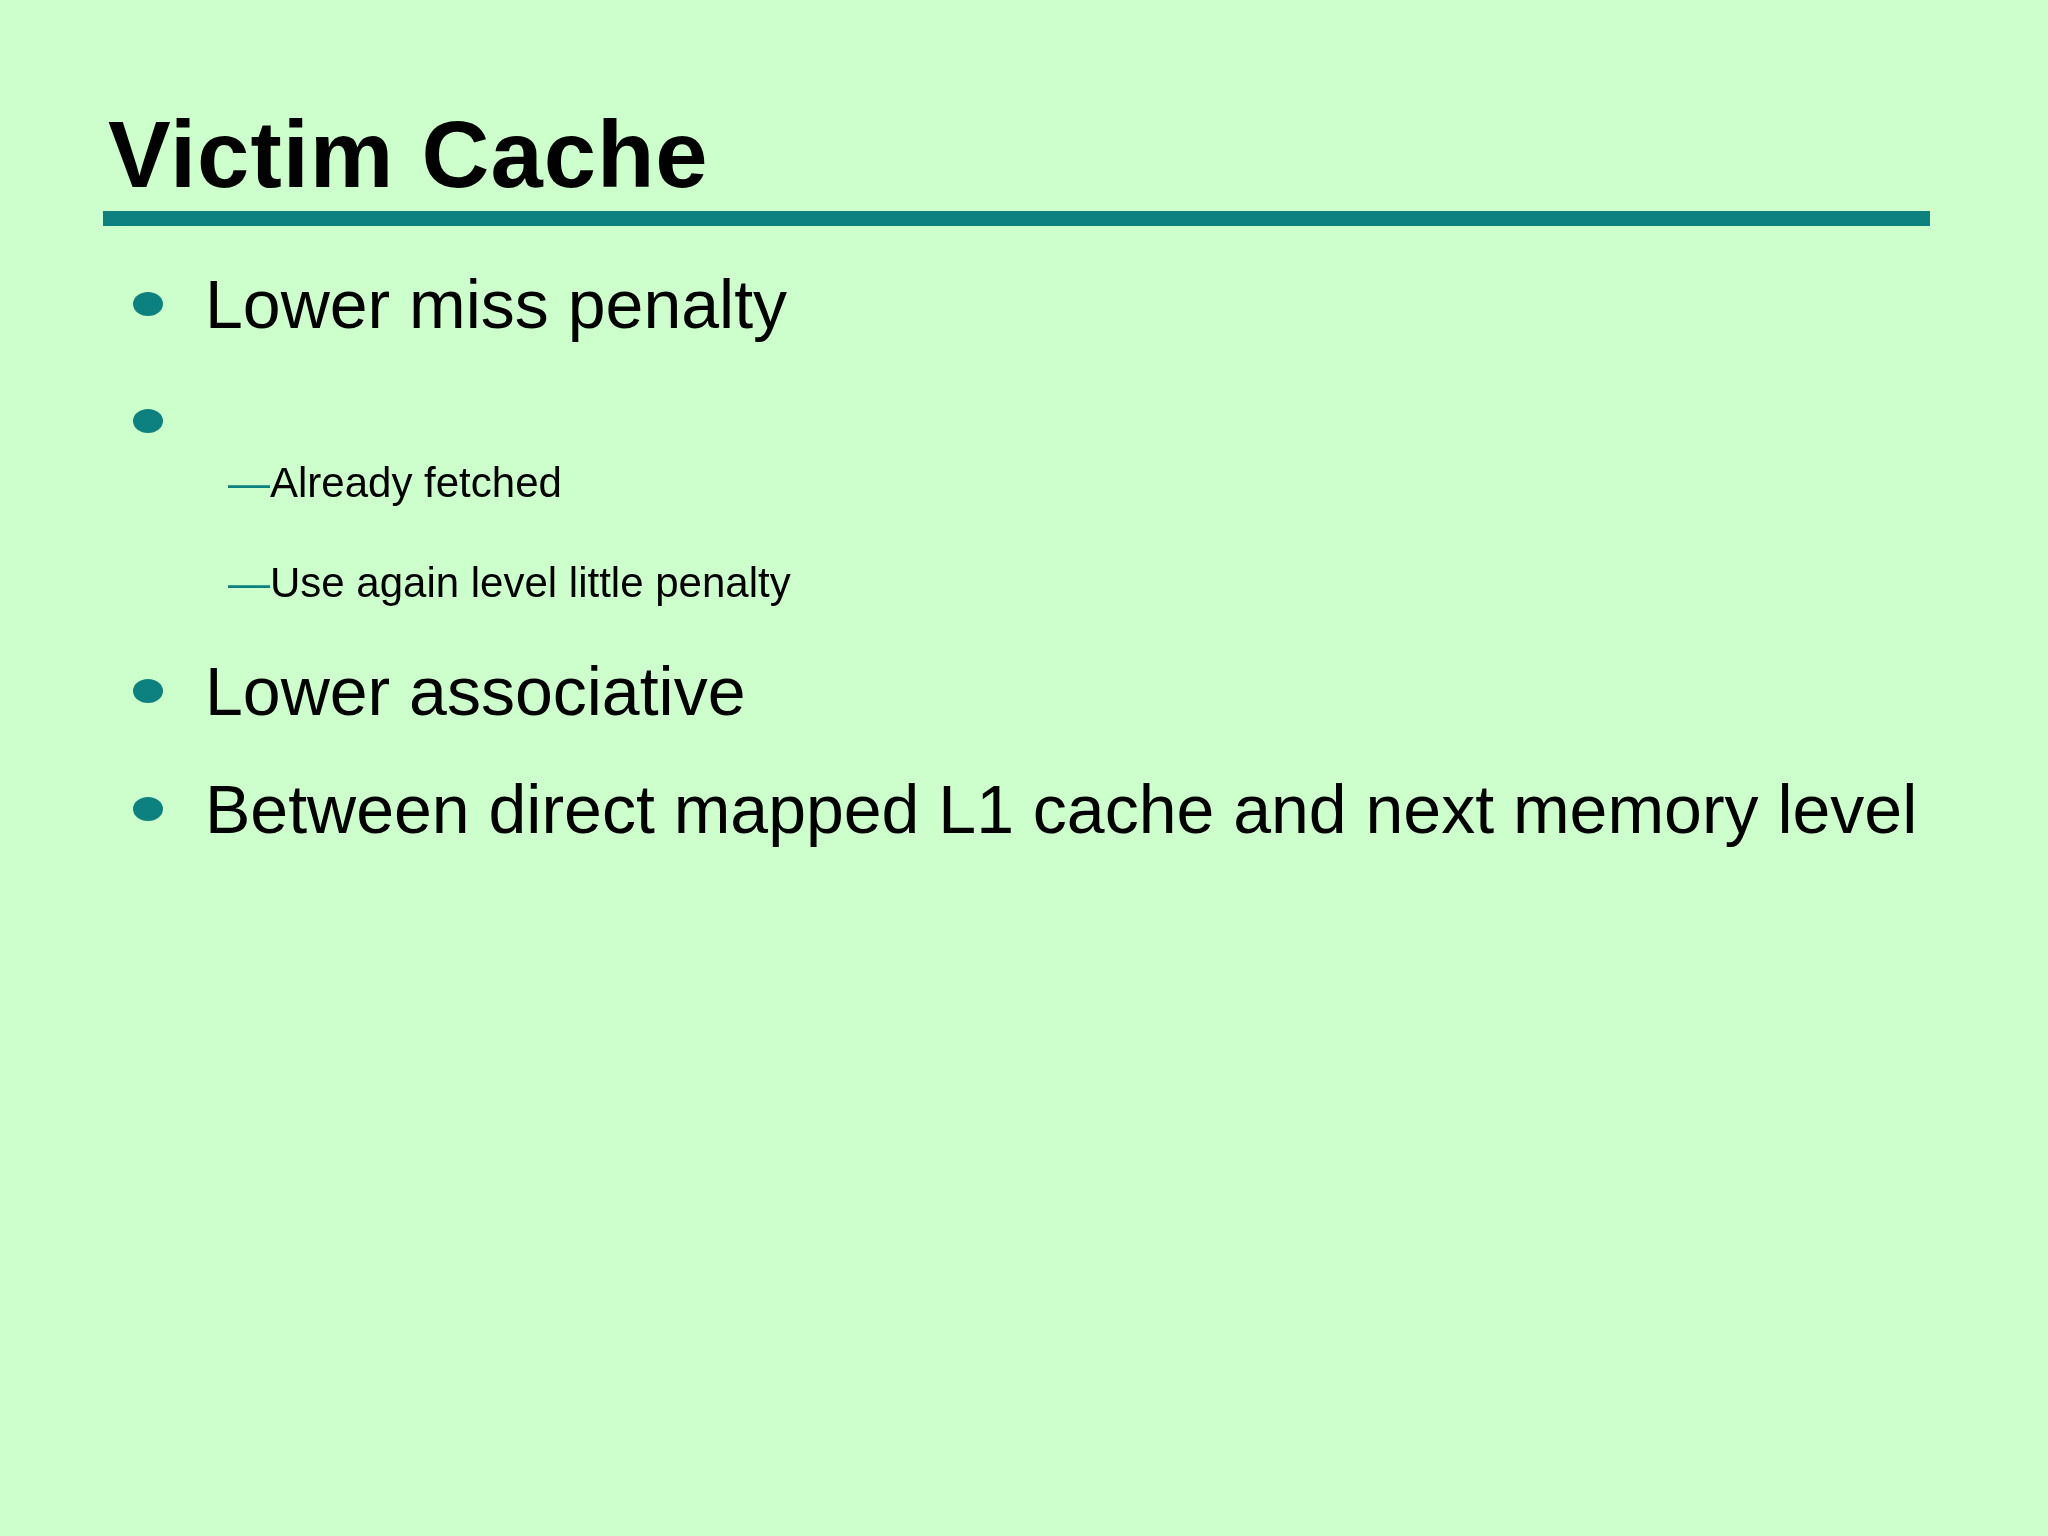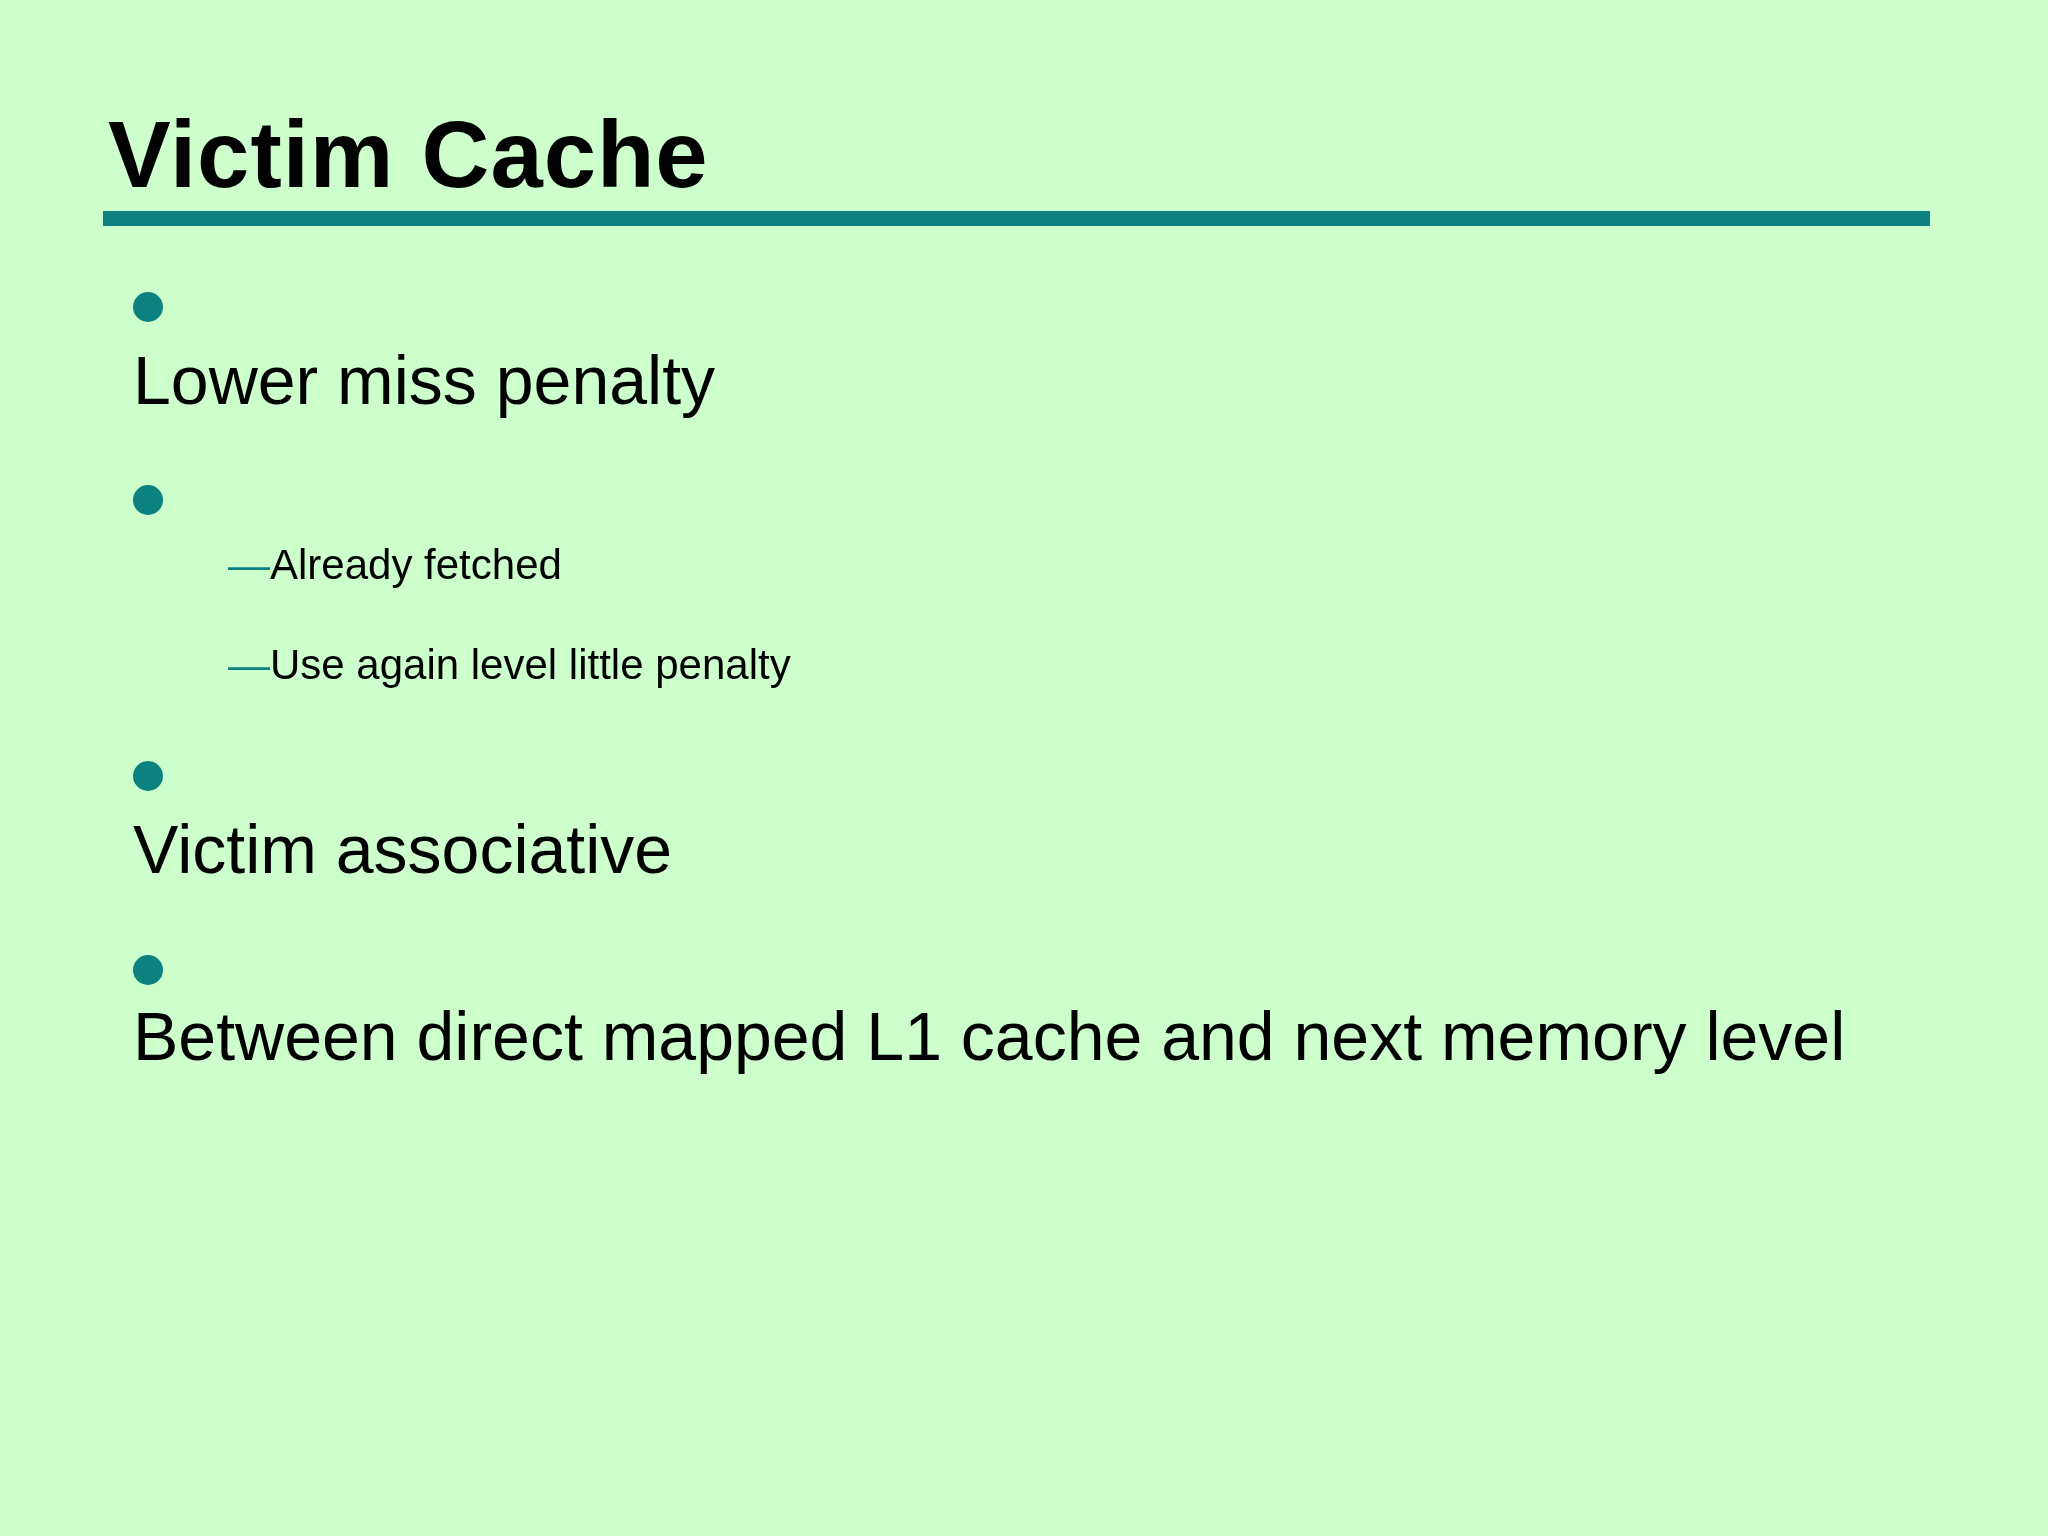--- a/index.html
+++ b/index.html
@@ -39,21 +39,20 @@
     position: absolute;
     left: 133px;
     top: 246px;
     width: 1790px;
   }
   .bullet-row {
     display: flex;
     align-items: flex-start;
     font-size: 68px;
     line-height: 117px;
-    flex-direction: column;
   }
   .bullet-row .dot {
     flex: 0 0 30px;
     width: 30px;
     height: 24px;
     margin-top: 46px;
     margin-right: 42px;
     border-radius: 50%;
     background: #0d8080;
   }
@@ -100,21 +99,21 @@
     <div class="sub-row">
       <span class="dash">—</span><span class="bullet-text">Already fetched</span>
     </div>
 
     <div class="sub-row">
       <span class="dash">—</span><span class="bullet-text">Use again level little penalty</span>
     </div>
 
     <div class="bullet-row">
       <span class="dot"></span>
-      <span class="bullet-text">Victim associative</span>
+      <span class="bullet-text">Lower associative</span>
     </div>
 
 
     <div class="bullet-row wrap">
       <span class="dot"></span>
       <span class="bullet-text">Between direct mapped L1 cache and next memory level</span>
     </div>
 
   </div>
 </div>

